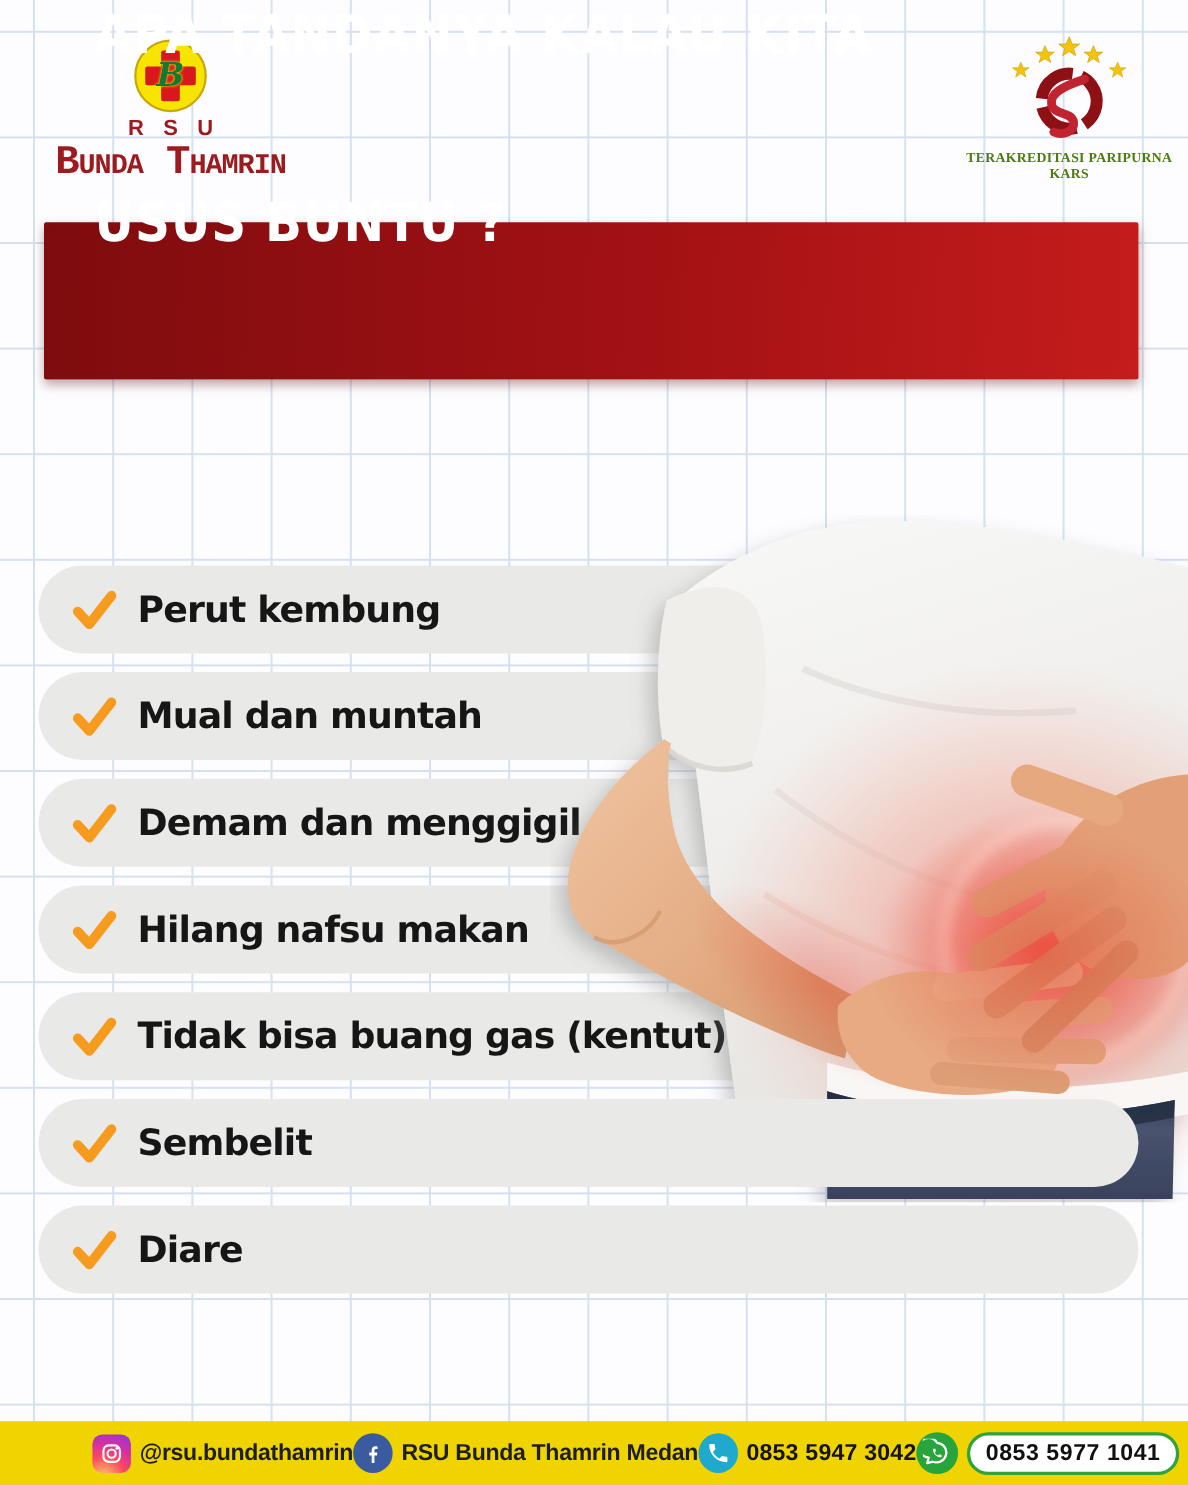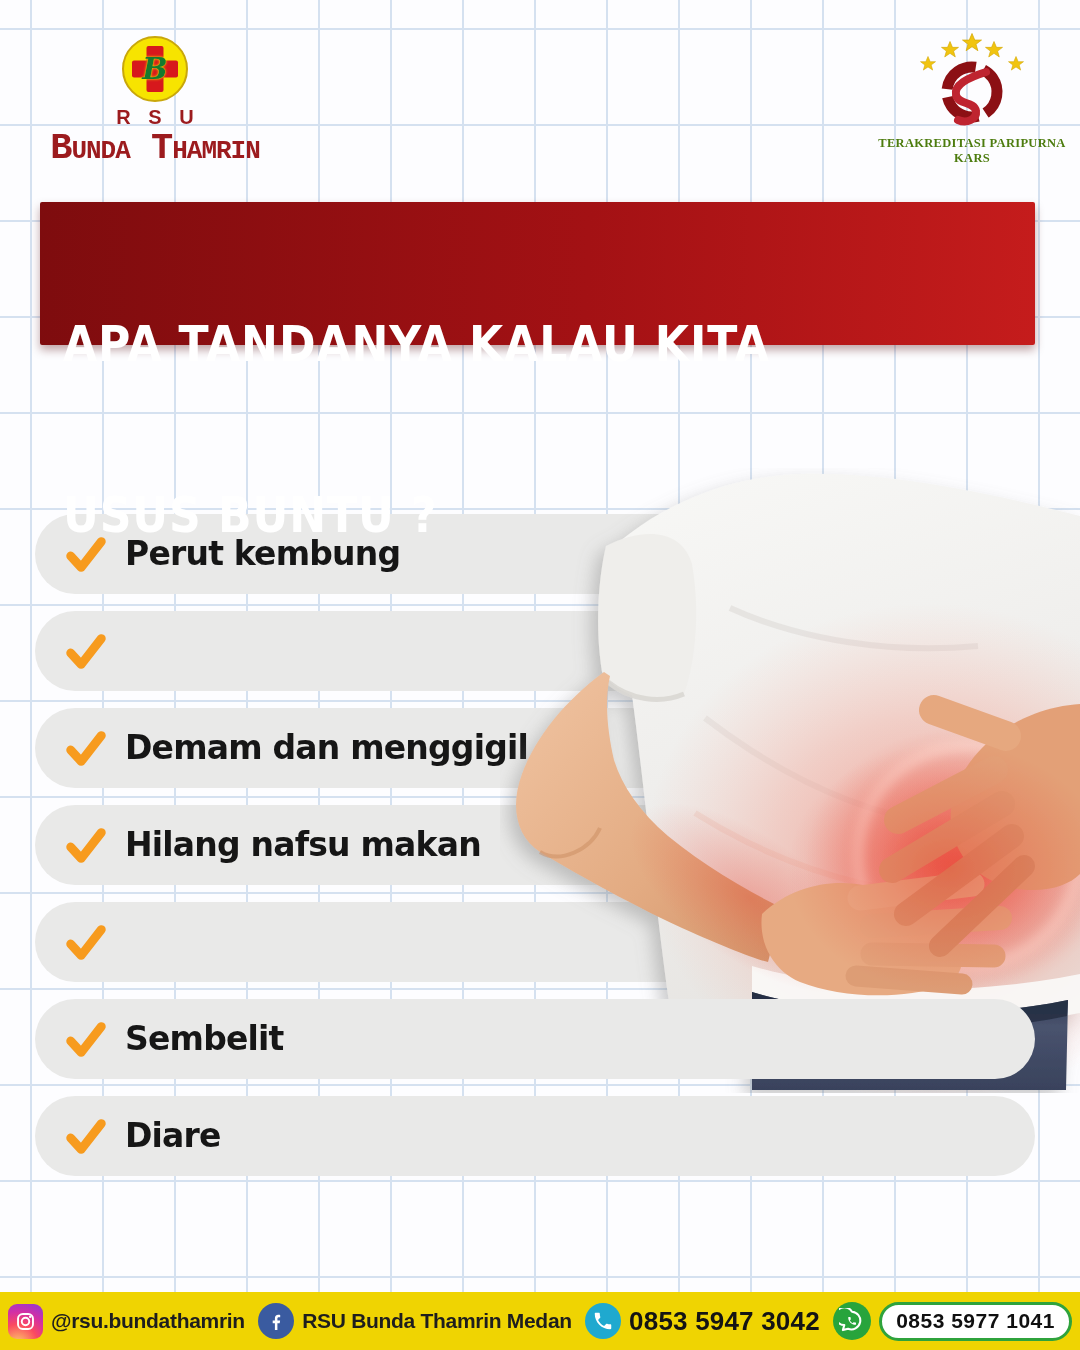--- a/index.html
+++ b/index.html
@@ -23,41 +23,41 @@
     letter-spacing:6px;padding-left:6px;}
   .brand-name{font-family:Liberation Mono, monospace;font-weight:bold;font-variant:small-caps;
     font-size:37px;line-height:38px;letter-spacing:-1px;}
   .kars{position:absolute;left:872px;top:32px;width:200px;text-align:center;z-index:2;}
   .kars-line{font-family:Liberation Serif, serif;font-weight:bold;font-size:12.5px;
     color:#4d7c0f;letter-spacing:.3px;line-height:15px;}
   
   .banner{position:absolute;left:40px;top:202px;width:995px;height:143px;z-index:2;
     background:linear-gradient(92deg,#7e0c0e 0%,#a31114 55%,#c51c1c 100%);
     box-shadow:0 5px 10px rgba(80,0,0,.35);border-radius:2px;
-    display:flex;align-items:flex-start;box-sizing:border-box;padding-left:23px;}
+    display:flex;align-items:flex-end;box-sizing:border-box;padding-left:46px;}
   .banner-text{transform:scaleX(.9);transform-origin:left center;color:#ffffff;
     font-weight:bold;font-size:49px;line-height:57px;letter-spacing:1px;white-space:pre;}
   
   .pill{position:absolute;left:35px;width:1000px;background:#e9e9e8;border-radius:42px;
     display:flex;align-items:center;gap:16px;box-sizing:border-box;padding-left:28px;z-index:1;}
   .p1{top:385px;height:112px;} .p2{top:514px;height:80px;} .p3{top:611px;height:80px;}
   .p4{top:708px;height:80px;}  .p5{top:805px;height:80px;} .p6{top:902px;height:80px;}
   .p7{top:999px;height:80px;z-index:8;} .p8{top:1096px;height:80px;z-index:8;}
   .check{width:46px;height:46px;flex:0 0 auto;}
   .pill-text{font-weight:bold;font-size:33px;letter-spacing:-.8px;color:#161616;
     line-height:1.34;white-space:pre;}
   
   .person{position:absolute;left:500px;top:468px;z-index:5;}
   
   .footer{position:absolute;left:0;top:1292px;width:1080px;height:58px;background:#efd402;z-index:20;
-    display:flex;align-items:center;justify-content:space-between;box-sizing:border-box;
+    display:flex;align-items:center;justify-content:flex-end;box-sizing:border-box;
     padding:0 8px;font-family:"Liberation Sans",sans-serif;}
   .f-item{display:flex;align-items:center;gap:8px;}
   .f-label{font-weight:bold;font-size:21px;letter-spacing:-.3px;color:#1e1e1e;white-space:nowrap;}
-  .f-num{font-weight:bold;font-size:26px;letter-spacing:.2px;color:#141414;white-space:nowrap;}
+  .f-num{font-weight:bold;font-size:21px;letter-spacing:.2px;color:#141414;white-space:nowrap;}
   .cicon{width:36px;height:36px;border-radius:50%;display:flex;align-items:center;
     justify-content:center;flex:0 0 auto;}
   .ig{width:35px;height:35px;border-radius:9px;display:flex;align-items:center;justify-content:center;
     background:radial-gradient(circle at 28% 115%,#fdd26a 0%,#fb4a60 42%,#d32fa4 68%,#8a3ad8 100%);}
   .fb{background:#3a5ba0;} .yt{background:#e22b1d;} .ph{background:#1fa9cf;} .wa{background:#28a43c;width:38px;height:38px;}
   .wa-wrap{position:relative;display:flex;align-items:center;gap:8px;}
   .wa-pill{background:#ffffff;border:3px solid #2fa33c;border-radius:24px;padding:4px 14px 5px;
     font-size:21px;font-weight:bold;color:#101010;letter-spacing:.5px;white-space:nowrap;}
 </style>
 </head>
@@ -105,37 +105,39 @@
   <div class="pill p2">
     <svg class="check" viewBox="0 0 24 24">
         <path d="M4 13 L9.5 19 L20 5.5" stroke="#f79b1e" stroke-width="4.6" fill="none" stroke-linecap="round" stroke-linejoin="round"></path>
       </svg>
     <div class="pill-text">Perut kembung</div>
   </div>
   <div class="pill p3">
     <svg class="check" viewBox="0 0 24 24">
         <path d="M4 13 L9.5 19 L20 5.5" stroke="#f79b1e" stroke-width="4.6" fill="none" stroke-linecap="round" stroke-linejoin="round"></path>
       </svg>
+    <div class="pill-text">Mual dan muntah</div>
   </div>
   <div class="pill p4">
     <svg class="check" viewBox="0 0 24 24">
         <path d="M4 13 L9.5 19 L20 5.5" stroke="#f79b1e" stroke-width="4.6" fill="none" stroke-linecap="round" stroke-linejoin="round"></path>
       </svg>
     <div class="pill-text">Demam dan menggigil</div>
   </div>
   <div class="pill p5">
     <svg class="check" viewBox="0 0 24 24">
         <path d="M4 13 L9.5 19 L20 5.5" stroke="#f79b1e" stroke-width="4.6" fill="none" stroke-linecap="round" stroke-linejoin="round"></path>
       </svg>
     <div class="pill-text">Hilang nafsu makan</div>
   </div>
   <div class="pill p6">
     <svg class="check" viewBox="0 0 24 24">
         <path d="M4 13 L9.5 19 L20 5.5" stroke="#f79b1e" stroke-width="4.6" fill="none" stroke-linecap="round" stroke-linejoin="round"></path>
       </svg>
+    <div class="pill-text">Tidak bisa buang gas (kentut)</div>
   </div>
   <div class="pill p7">
     <svg class="check" viewBox="0 0 24 24">
         <path d="M4 13 L9.5 19 L20 5.5" stroke="#f79b1e" stroke-width="4.6" fill="none" stroke-linecap="round" stroke-linejoin="round"></path>
       </svg>
     <div class="pill-text">Sembelit</div>
   </div>
   <div class="pill p8">
     <svg class="check" viewBox="0 0 24 24">
         <path d="M4 13 L9.5 19 L20 5.5" stroke="#f79b1e" stroke-width="4.6" fill="none" stroke-linecap="round" stroke-linejoin="round"></path>

